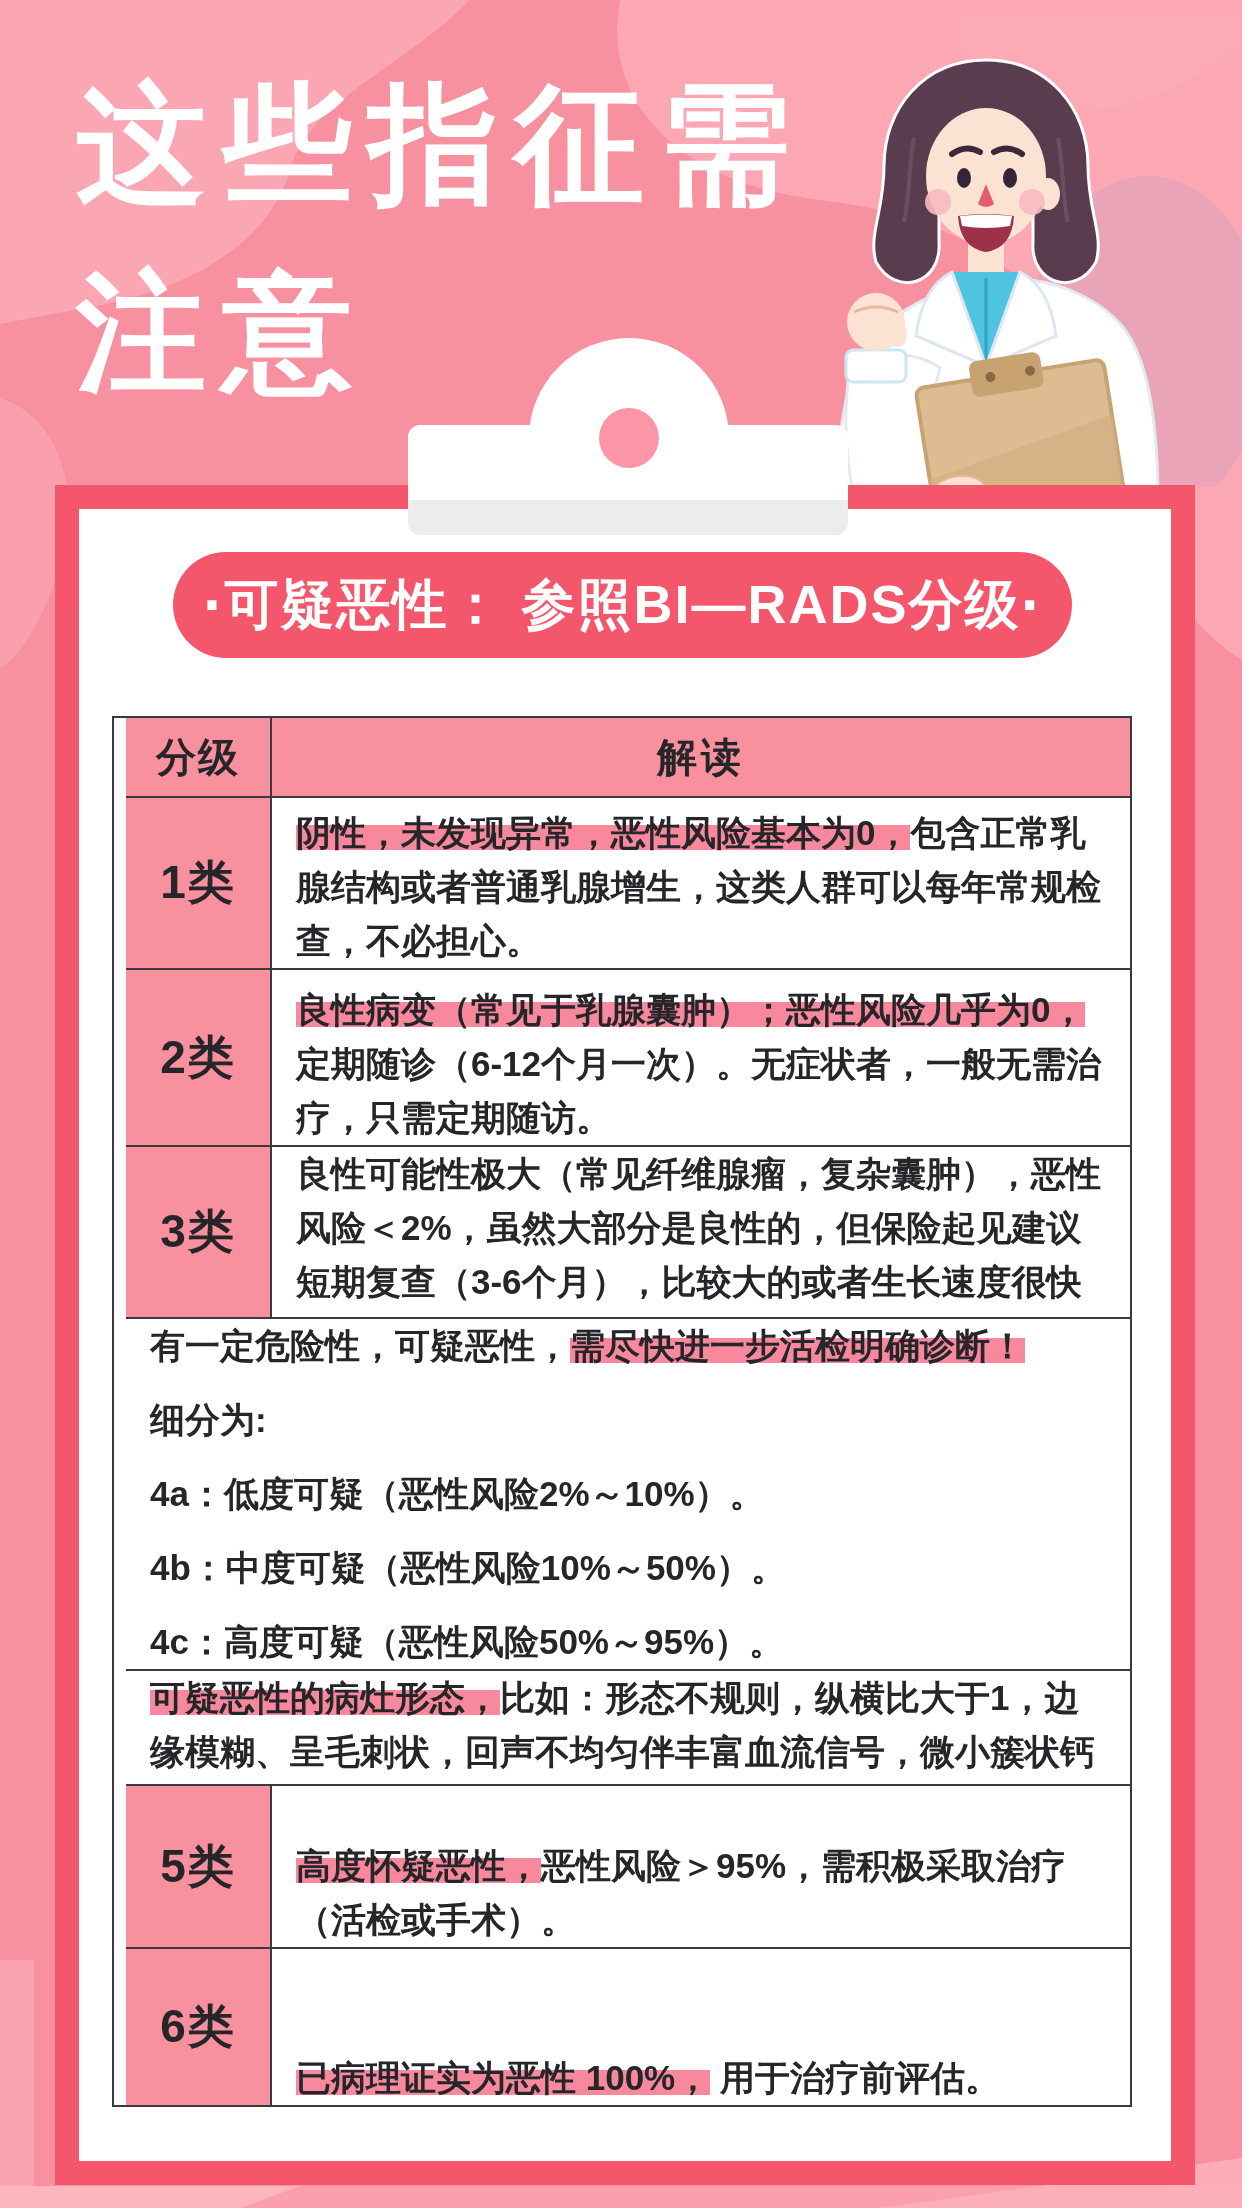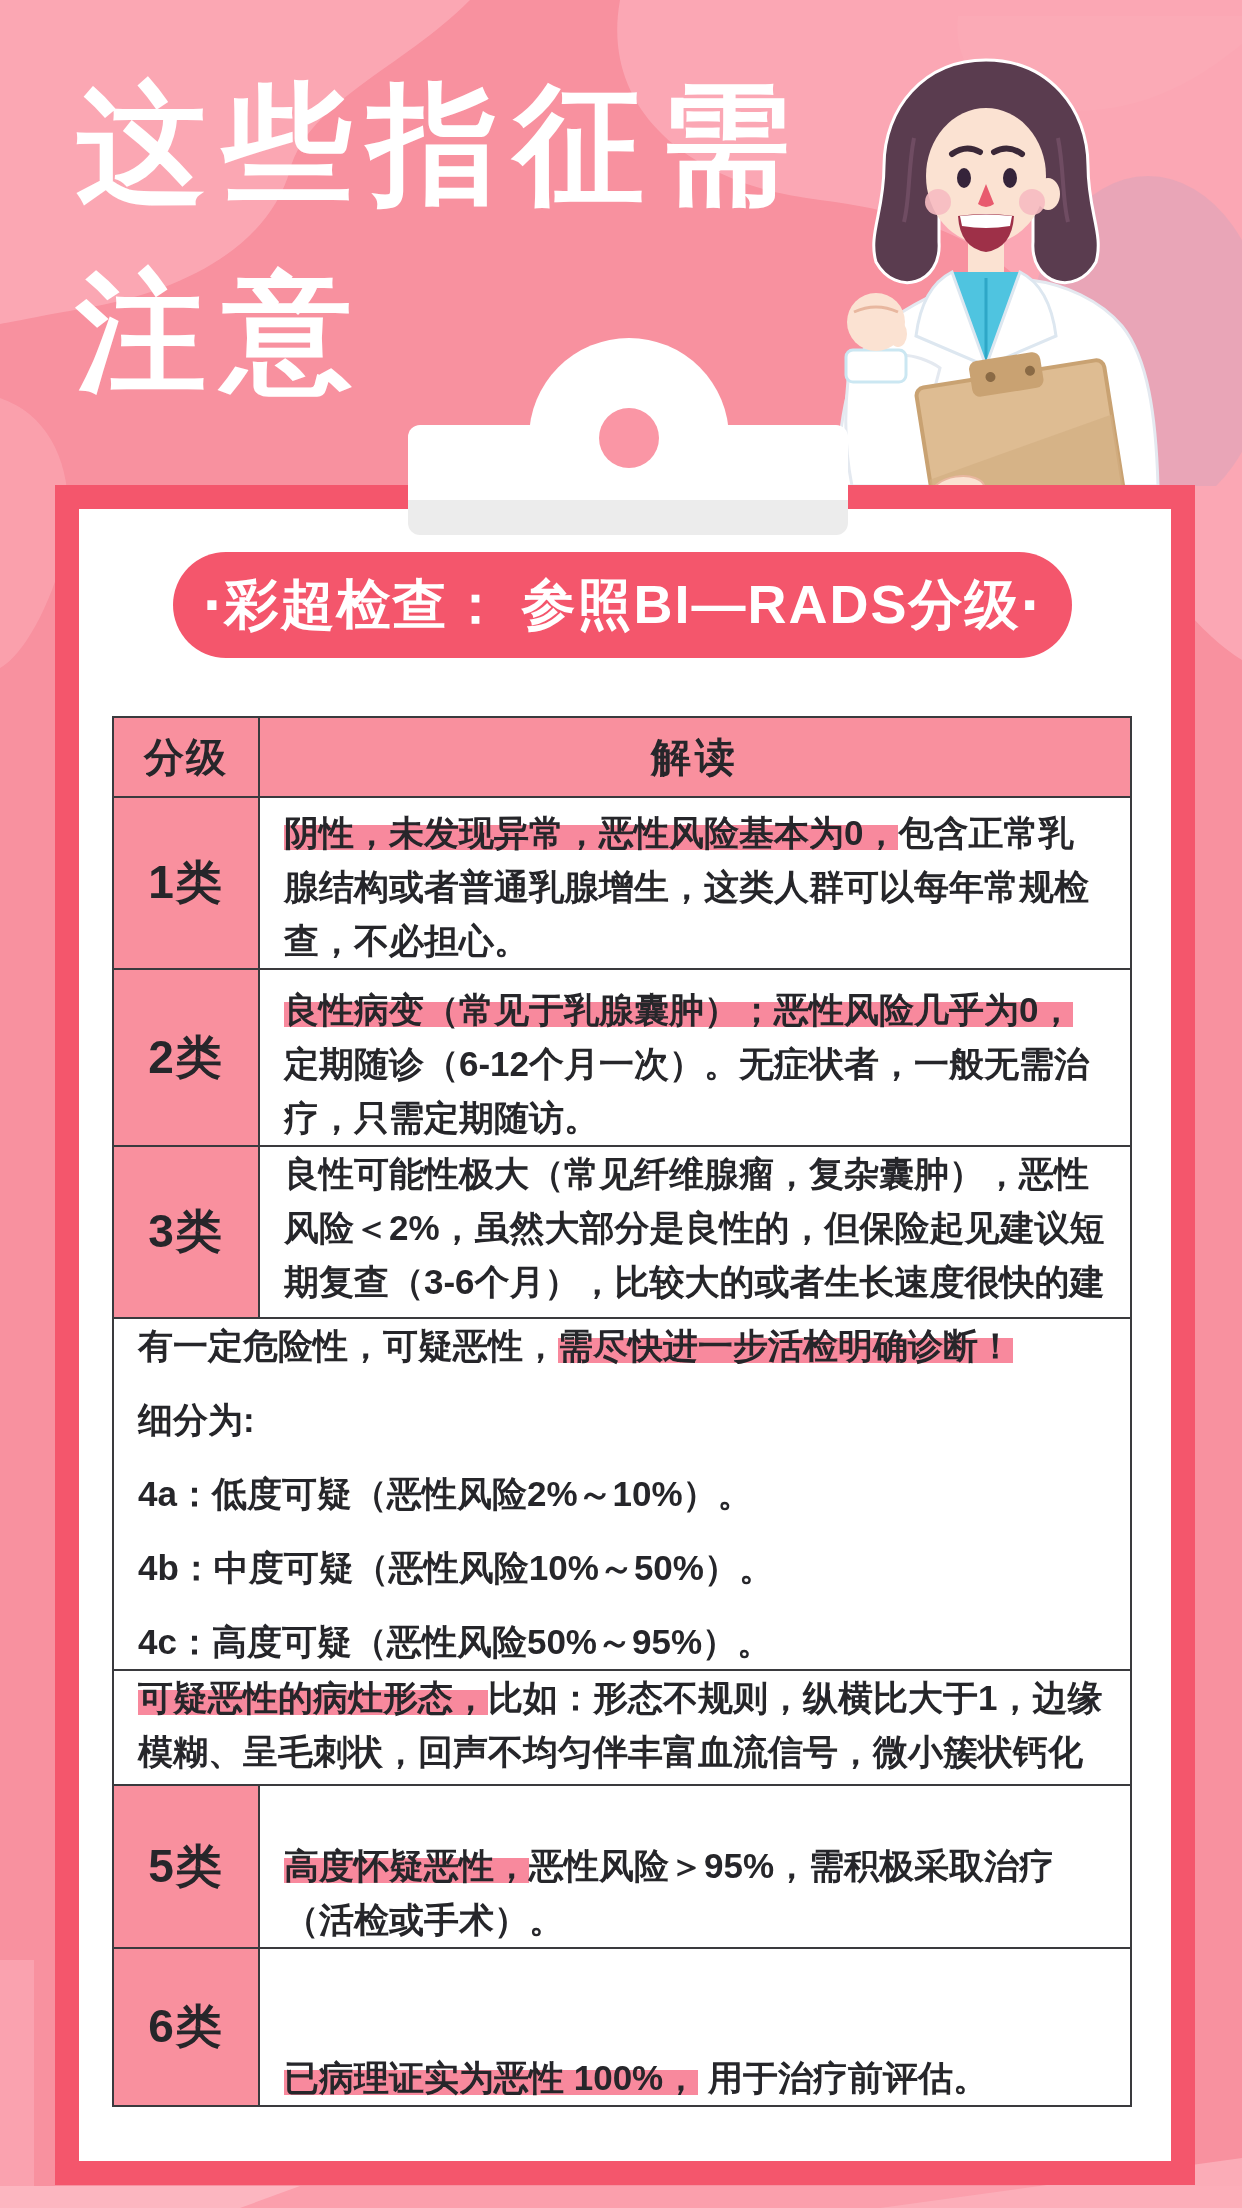--- a/index.html
+++ b/index.html
@@ -21,21 +21,21 @@
   .clip-ring { left:529px; top:338px; width:200px; height:200px; border-radius:50%; background:#FFFFFF; }
   .clip-tab { left:408px; top:425px; width:440px; height:110px; border-radius:12px; background:#FFFFFF; }
   .clip-tab-shadow { left:408px; top:500px; width:440px; height:35px; border-radius:0 0 12px 12px; background:var(--clip-shadow-grey,#ECECEC); }
   .clip-hole { left:599px; top:408px; width:60px; height:60px; border-radius:50%; background:var(--clip-hole-pink,#FA96A5); }
 
   .banner { left:173px; top:552px; width:899px; height:106px; border-radius:53px; background:var(--accent-red,#F4566C);
             display:flex; align-items:center; padding:0 30px; }
   .banner .dot { color:#FFFFFF; font-size:64px; font-weight:900; line-height:106px; }
   .banner-text { flex:1; text-align:center; color:#FFFFFF; font-size:54px; font-weight:800; letter-spacing:2px; white-space:nowrap; }
 
-  .gtable { left:112px; top:716px; width:1020px; border:2px solid var(--border-dark,#3A3A3E); background:#fff; }
+  .gtable { left:112px; top:716px; width:1020px; border:2px solid var(--border-dark,#3A3A3E); background:#fff;padding-left:12px; }
   .thead { display:flex; height:78px; }
   .gcell { width:146px; flex:0 0 146px; border-right:2px solid var(--border-dark,#3A3A3E);
            display:flex; align-items:center; justify-content:center;
            background:var(--cell-pink,#F9909E); color:var(--text-dark,#26262A);
            font-size:46px; font-weight:800; letter-spacing:2px; }
   .thead .gcell { font-size:40px; }
   .hcell { flex:1; background:var(--cell-pink,#F9909E); display:flex; align-items:center; justify-content:center;
            font-size:40px; font-weight:800; color:var(--text-dark,#26262A); letter-spacing:4px; }
   .trow { display:flex; border-top:2px solid var(--border-dark,#3A3A3E); }
   .r1{height:172px} .r2{height:177px} .r3{height:172px} .r4{height:467px} .r5{height:163px} .r6{height:158px}
@@ -112,21 +112,21 @@
     <div class="card-inner"></div>
   </div>
 
   <div class="clip-ring"></div>
   <div class="clip-tab"></div>
   <div class="clip-tab-shadow"></div>
   <div class="clip-hole"></div>
 
   <div class="banner">
     <span class="dot">·</span>
-    <span class="banner-text">彩超检查： 参照BI—RADS分级</span>
+    <span class="banner-text">可疑恶性： 参照BI—RADS分级</span>
     <span class="dot">·</span>
   </div>
 
   <div class="gtable">
     <div class="thead">
       <div class="gcell">分级</div>
       <div class="hcell">解读</div>
     </div>
     <div id="tbody">
         <div class="trow r1">

